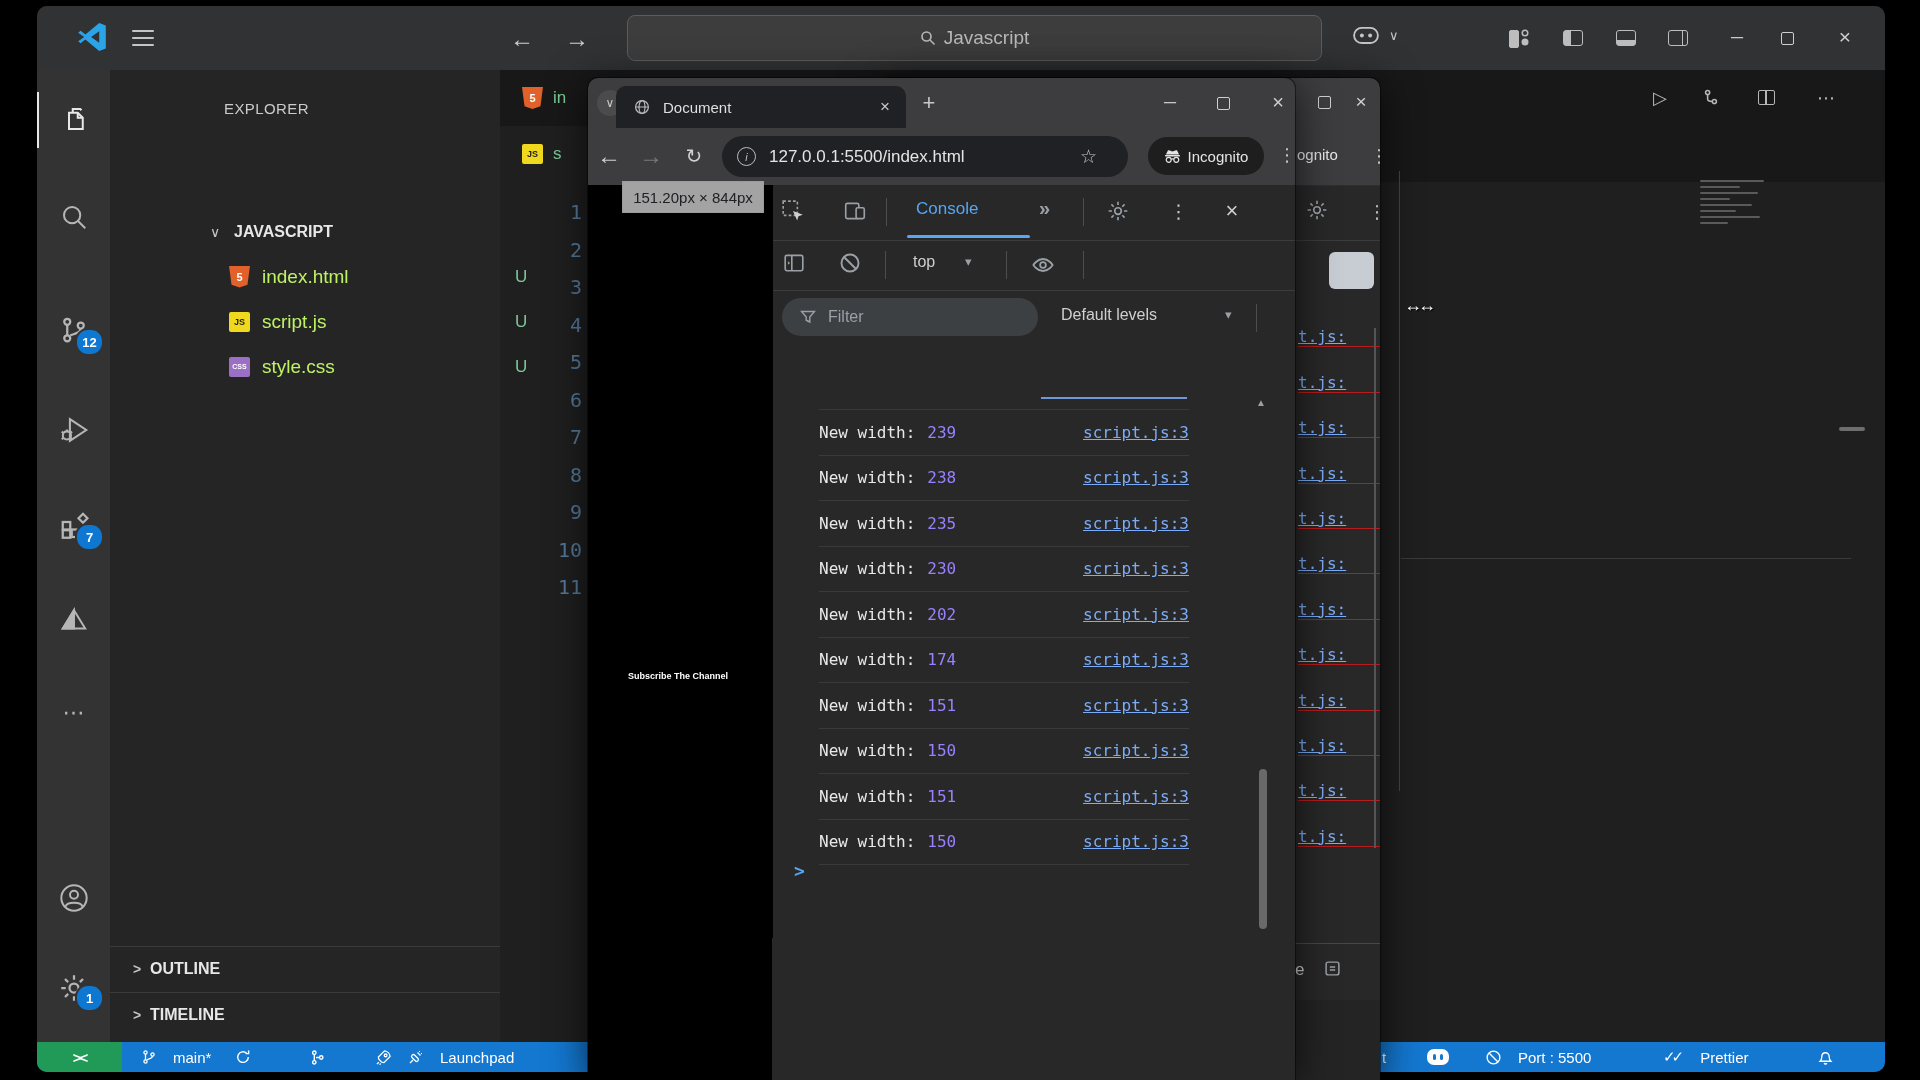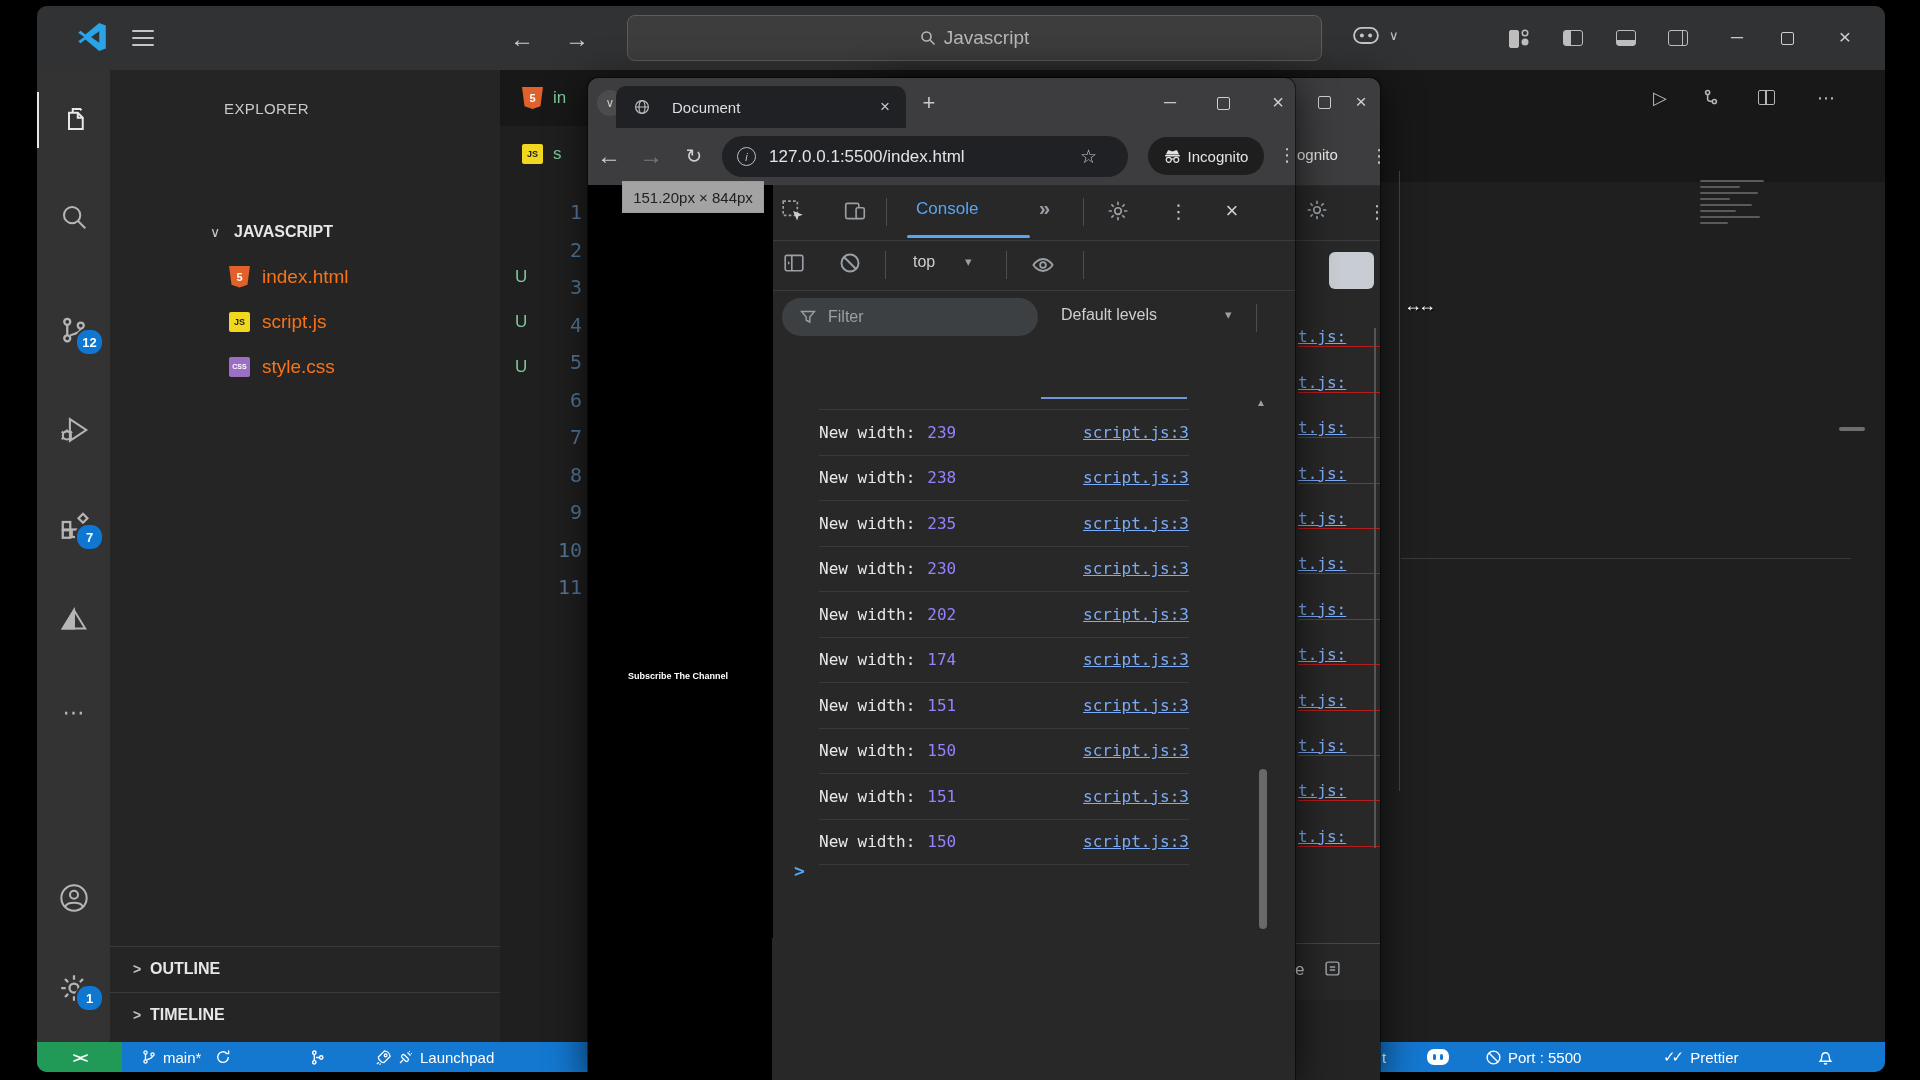--- a/index.html
+++ b/index.html
@@ -41,42 +41,42 @@
 
   
   #sidebar{position:absolute;left:73px;top:64px;width:390px;height:972px;background:#252526}
   .side-head{color:#cbcbcb;font-size:15px;letter-spacing:.4px}
   .tree-label{color:#e7e7e7;font-weight:bold;font-size:16px}
   .file-row{position:absolute;left:0;width:100%;height:45px;display:flex;align-items:center}
   .fi{width:21px;height:22px;display:flex;align-items:center;justify-content:center;font-weight:bold;flex:none}
   .fi-html{background:#e0622a;color:#fff;font-size:11px;clip-path:polygon(0 0,100% 0,88% 88%,50% 100%,12% 88%)}
   .fi-js{background:#efd81d;color:#1e1e1e;font-size:9px;height:20px;border-radius:2px}
   .fi-css{background:#9a6fc4;color:#fff;font-size:7px;height:20px;border-radius:2px}
-  .fname{color:#f97316;font-size:19px;margin-left:12px}
+  .fname{color:#bef264;font-size:19px;margin-left:12px}
   .fbadge{position:absolute;left:405px;color:#7dc998;font-size:17px}
   .section-row{position:absolute;left:0;width:100%;height:44px;display:flex;align-items:center;border-top:1px solid #3a3a3a}
   .chev{color:#c5c5c5;font-size:14px;width:26px;text-align:center}
 
   
   #tabstrip1{position:absolute;left:463px;top:64px;right:0;height:56px;background:#181818;border-bottom:1px solid #252525}
   #tabstrip2{position:absolute;left:463px;top:120px;right:0;height:56px;background:#181818}
   .etab{position:absolute;display:flex;align-items:center;gap:10px;height:100%;padding-left:22px}
   .etab-label{color:#7dc998;font-size:17px}
   .gutter{position:absolute;left:463px;top:188px;width:82px;display:flex;flex-direction:column}
   .gutter div{height:37.5px;line-height:37.5px;text-align:right;color:#567b9d;
               font-family:"DejaVu Sans Mono",monospace;font-size:20px}
   .eaction{color:#b6b6b6;font-size:18px}
   .split-icon{width:15px;height:13px;border:1.5px solid #b6b6b6;border-radius:2px;position:relative}
   .split-icon::after{content:"";position:absolute;left:6px;top:0;bottom:0;width:1.5px;background:#b6b6b6}
   #minimap{position:absolute;left:1663px;top:174px;width:80px}
   #minimap div{height:2px;background:#5a5a5a;margin-bottom:4px;border-radius:1px}
 
   
   #statusbar{position:absolute;left:0;bottom:0;width:100%;height:30px;background:#1478d1;color:#fff;font-size:15px}
-  .sb{position:absolute;top:0;height:30px;display:flex;align-items:center;gap:6px;color:#fff}
+  .sb{position:absolute;top:0;height:30px;display:flex;align-items:center;gap:16px;color:#fff}
   #remote-block{position:absolute;left:0;top:0;width:85px;height:30px;background:#219a57;display:flex;
                 align-items:center;justify-content:center;font-weight:bold;letter-spacing:-2px;font-size:15px}
   .copilot-st{width:22px;height:16px;background:#fff;border-radius:7px;position:relative}
   .copilot-st::before,.copilot-st::after{content:"";position:absolute;top:5px;width:3px;height:6px;background:#1478d1;border-radius:2px}
   .copilot-st::before{left:6px}.copilot-st::after{right:6px}
 
   
   .chrome-win{position:absolute;top:78px;height:1002px;background:#282828;border-radius:10px 10px 0 0;
               box-shadow:0 6px 40px rgba(0,0,0,.7),0 0 0 1px rgba(0,0,0,.45)}
   #chrome-behind{left:880px;width:500px;z-index:5;overflow:hidden}
@@ -474,21 +474,21 @@
   <div class="tabstrip">
     <div class="abs ic circle-btn" style="left:9px;top:12px">∨</div>
     <div class="btab">
       <span class="ic" style="margin-left:18px">
         <svg width="16" height="16" viewBox="0 0 16 16" fill="none" stroke="#bdbdbd" stroke-width="1.2">
             <circle cx="8" cy="8" r="6.4"></circle>
             <ellipse cx="8" cy="8" rx="3" ry="6.4"></ellipse>
             <path d="M1.8 8h12.4"></path>
           </svg>
       </span>
-      <span style="margin-left:22px">Document</span>
+      <span style="margin-left:13px">Document</span>
       <span class="abs ic" style="left:258px;width:22px;height:22px;color:#c8c8c8;font-size:17px">×</span>
     </div>
     <div class="abs ic" style="left:328px;top:12px;width:26px;height:26px;color:#c8c8c8;font-size:22px">+</div>
     <div class="abs ic winctl" style="left:570px;top:13px;width:24px;height:24px">─</div>
     <div class="abs ic" style="left:629px;top:19px">
         <div class="box-icon"></div>
       </div>
     <div class="abs ic winctl" style="left:678px;top:12px;width:24px;height:24px;font-size:20px">×</div>
   </div>
 

